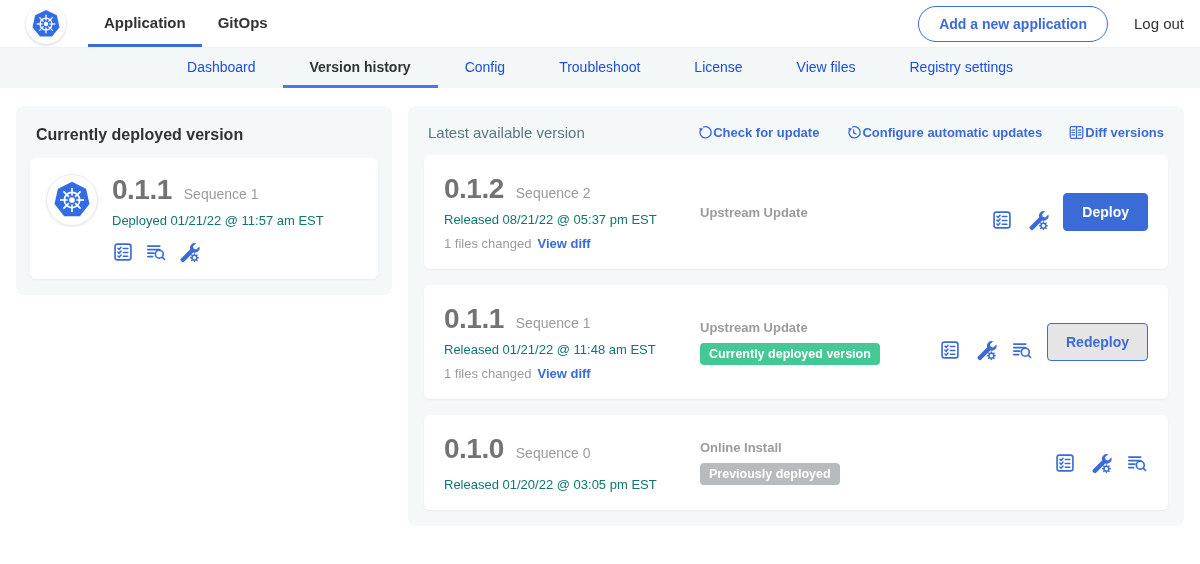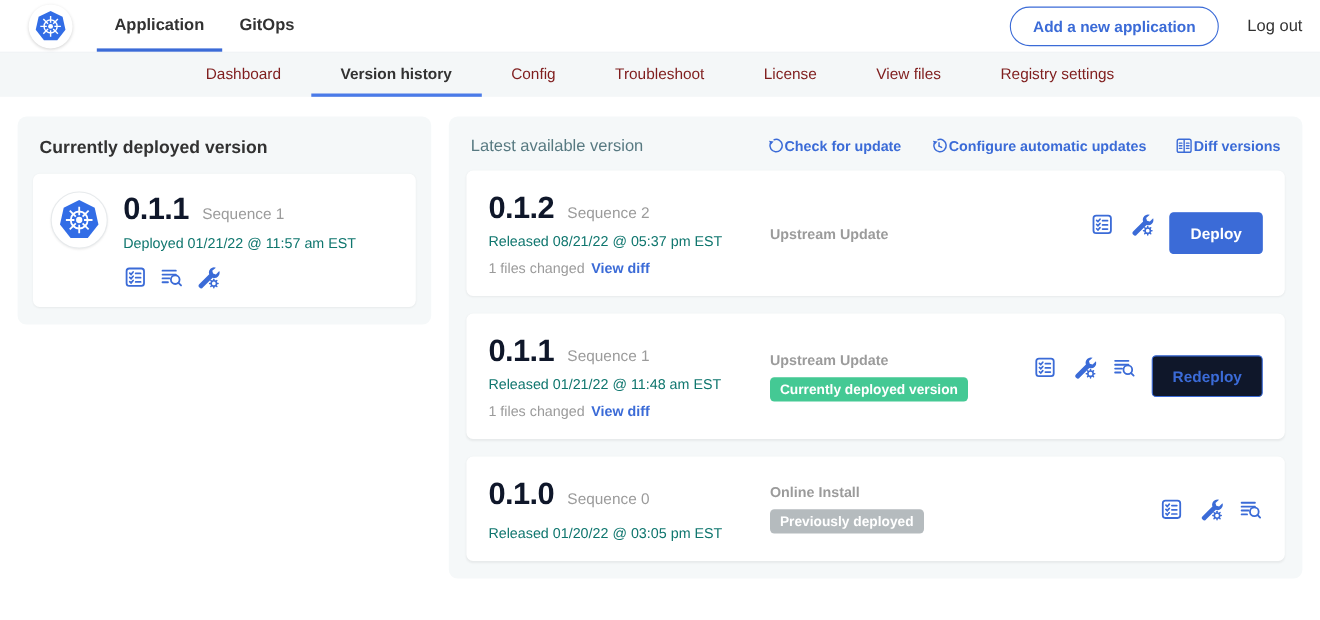--- a/index.html
+++ b/index.html
@@ -19,38 +19,38 @@
   .header-tab.active { border-bottom-color:#3b6bd7; }
   .header-right { margin-left:auto; display:flex; align-items:center; gap:26px; }
   .pill-btn { border:1px solid #3b6bd7; color:#3b6bd7; background:#fff;
     border-radius:20px; padding:9px 20px; font-size:14px; font-weight:700; cursor:pointer;
     font-family:"Liberation Sans", sans-serif; }
   .logout { font-size:15px; color:#323232; cursor:pointer; }
 
   
   .subnav { height:40px; background:#f4f7f8; display:flex; justify-content:center; }
   .subnav-tab { display:flex; align-items:center; padding:0 27px; font-size:14px;
-    color:#7f1d1d; border-bottom:3px solid transparent; cursor:pointer; }
+    color:#1d4ed8; border-bottom:3px solid transparent; cursor:pointer; }
   .subnav-tab.active { color:#323232; font-weight:700; border-bottom-color:#4a7ae8; }
 
   
   .content { display:flex; align-items:flex-start; gap:16px; padding:18px 16px; }
   .panel { background:#f5f8f9; border-radius:8px; }
 
   
   .deployed-panel { width:376px; flex-shrink:0; padding:14px 14px 16px; }
   .deployed-title { font-size:16px; font-weight:700; color:#323232; margin:6px 6px 14px; }
   .deployed-card { background:#fff; border-radius:6px; box-shadow:0 1px 2px rgba(0,0,0,.06);
     padding:16px; display:flex; align-items:flex-start; }
   .k8s-avatar { width:52px; height:52px; border-radius:50%; background:#fff;
     border:1px solid #e7eaec; box-shadow:0 1px 2px rgba(0,0,0,.08); display:flex;
     align-items:center; justify-content:center; flex-shrink:0; margin-right:14px; }
   .k8s-avatar svg { width:44px; height:44px; }
   .ver-line { display:flex; align-items:baseline; gap:12px; }
-  .ver-big { font-size:28px; font-weight:700; letter-spacing:-.5px; color:#0f172a; }
+  .ver-big { font-size:28px; font-weight:700; letter-spacing:-.5px; color:#737373; }
   .seq { font-size:14px; color:#9b9b9b; }
   .date-line { font-size:13px; color:#0f766e; margin-top:7px; }
   .icon-row { display:flex; align-items:center; gap:11px; margin-top:13px; }
   .sicon { width:22px; height:22px; color:#3b6bd7; cursor:pointer; flex-shrink:0; }
 
   
   .versions-panel { flex:1; padding:14px 16px 16px; }
   .vp-header { display:flex; align-items:flex-end; justify-content:space-between;
     margin:4px 4px 14px; }
   .vp-title { font-size:15px; font-weight:500; color:#577981; }
@@ -63,25 +63,25 @@
     padding:18px 20px; display:flex; align-items:center; margin-bottom:16px; }
   .vc-left { width:256px; flex-shrink:0; }
   .files-line { margin-top:9px; font-size:13px; color:#9b9b9b; }
   .view-diff { color:#3b6bd7; font-weight:700; margin-left:6px; cursor:pointer; }
   .vc-mid { flex:1; }
   .source { font-size:13px; font-weight:700; color:#9b9b9b; }
   .badge { display:inline-block; margin-top:8px; padding:4px 9px; border-radius:4px;
     color:#fff; font-size:12.5px; font-weight:700; }
   .badge.green { background:#44c994; }
   .badge.gray { background:#b5bbbe; }
-  .vc-right { display:flex; align-items:flex-start; gap:14px; }
+  .vc-right { display:flex; align-items:flex-end; gap:14px; }
   .btn { border-radius:4px; font-size:14px; font-weight:700; padding:10px 18px;
     cursor:pointer; font-family:"Liberation Sans", sans-serif; }
   .btn.primary { background:#3b6bd7; color:#fff; border:1px solid #3b6bd7; }
-  .btn.outline { background:#0f172a; color:#3b6bd7; border:1px solid #3b6bd7; }
+  .btn.outline { background:#e5e5e5; color:#3b6bd7; border:1px solid #3b6bd7; }
   .other-title { font-size:15px; color:#9b9b9b; margin:22px 4px 14px; }
 </style>
 </head>
 <body>
 
 <svg width="0" height="0" style="position:absolute">
   <defs>
     <symbol id="sym-k8s" viewBox="0 0 40 40">
       <polygon points="20,3.5 32.8,9.8 35.9,23.7 27.1,34.8 12.9,34.8 4.1,23.7 7.2,9.8" fill="#326de6"></polygon>
       <g stroke="#fff" stroke-width="1.5" fill="none">

